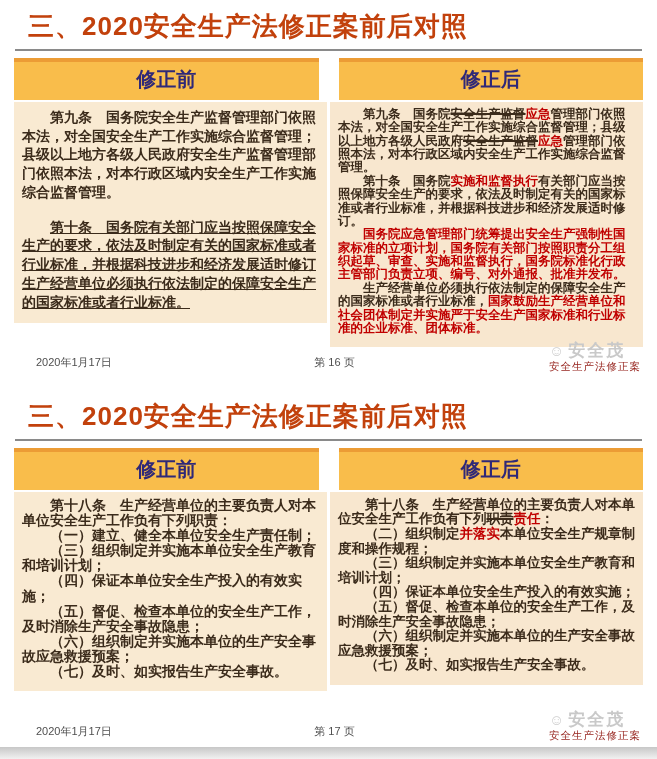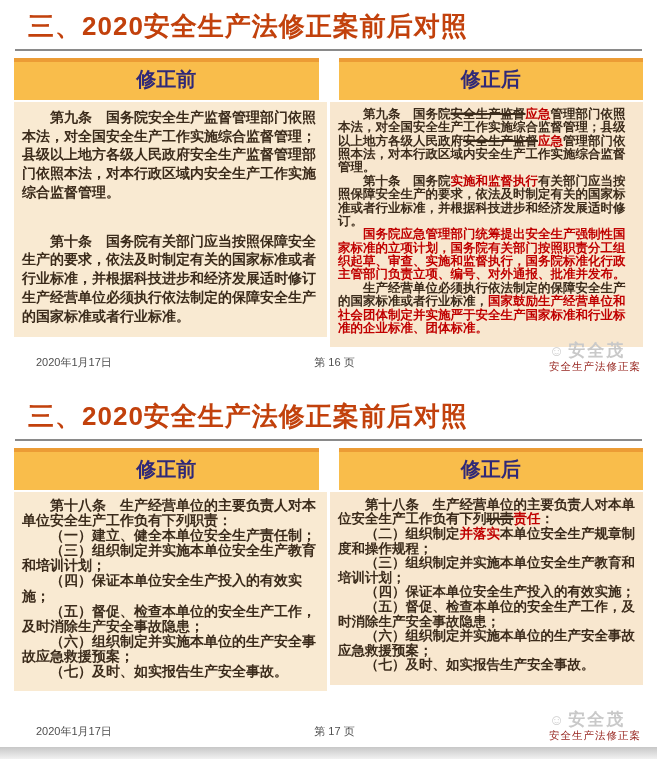--- a/index.html
+++ b/index.html
@@ -46,21 +46,21 @@
     padding: 6px 8px 12px 8px;
     box-sizing: border-box;
     min-width: 0;
   }
   .s1-before { font-size: 14px;   line-height: 1.34; }
   .s1-after  { font-size: 12.5px; line-height: 1.07; background: #f8e7cf; }
   .s2-before { font-size: 14px;   line-height: 1.08; }
   .s2-after  { font-size: 13.5px; line-height: 1.08; background: #f8e7cf; }
 
   .para { margin: 0; text-indent: 2em; font-weight: 600; }
-  .para.gap { margin-top: 30px; }
+  .para.gap { margin-top: 16px; text-decoration: underline; }
   .seg-normal {}
   .seg-del { font-weight: 800; text-decoration: line-through; text-decoration-thickness: 2px; text-align: center; }
   .seg-add { color: #c00000; font-weight: 800; }
 
   .footer {
     position: absolute;
     left: 28px; right: 16px; bottom: 8px;
     height: 14px;
     font-size: 11px;
     color: #4f4f4f;

